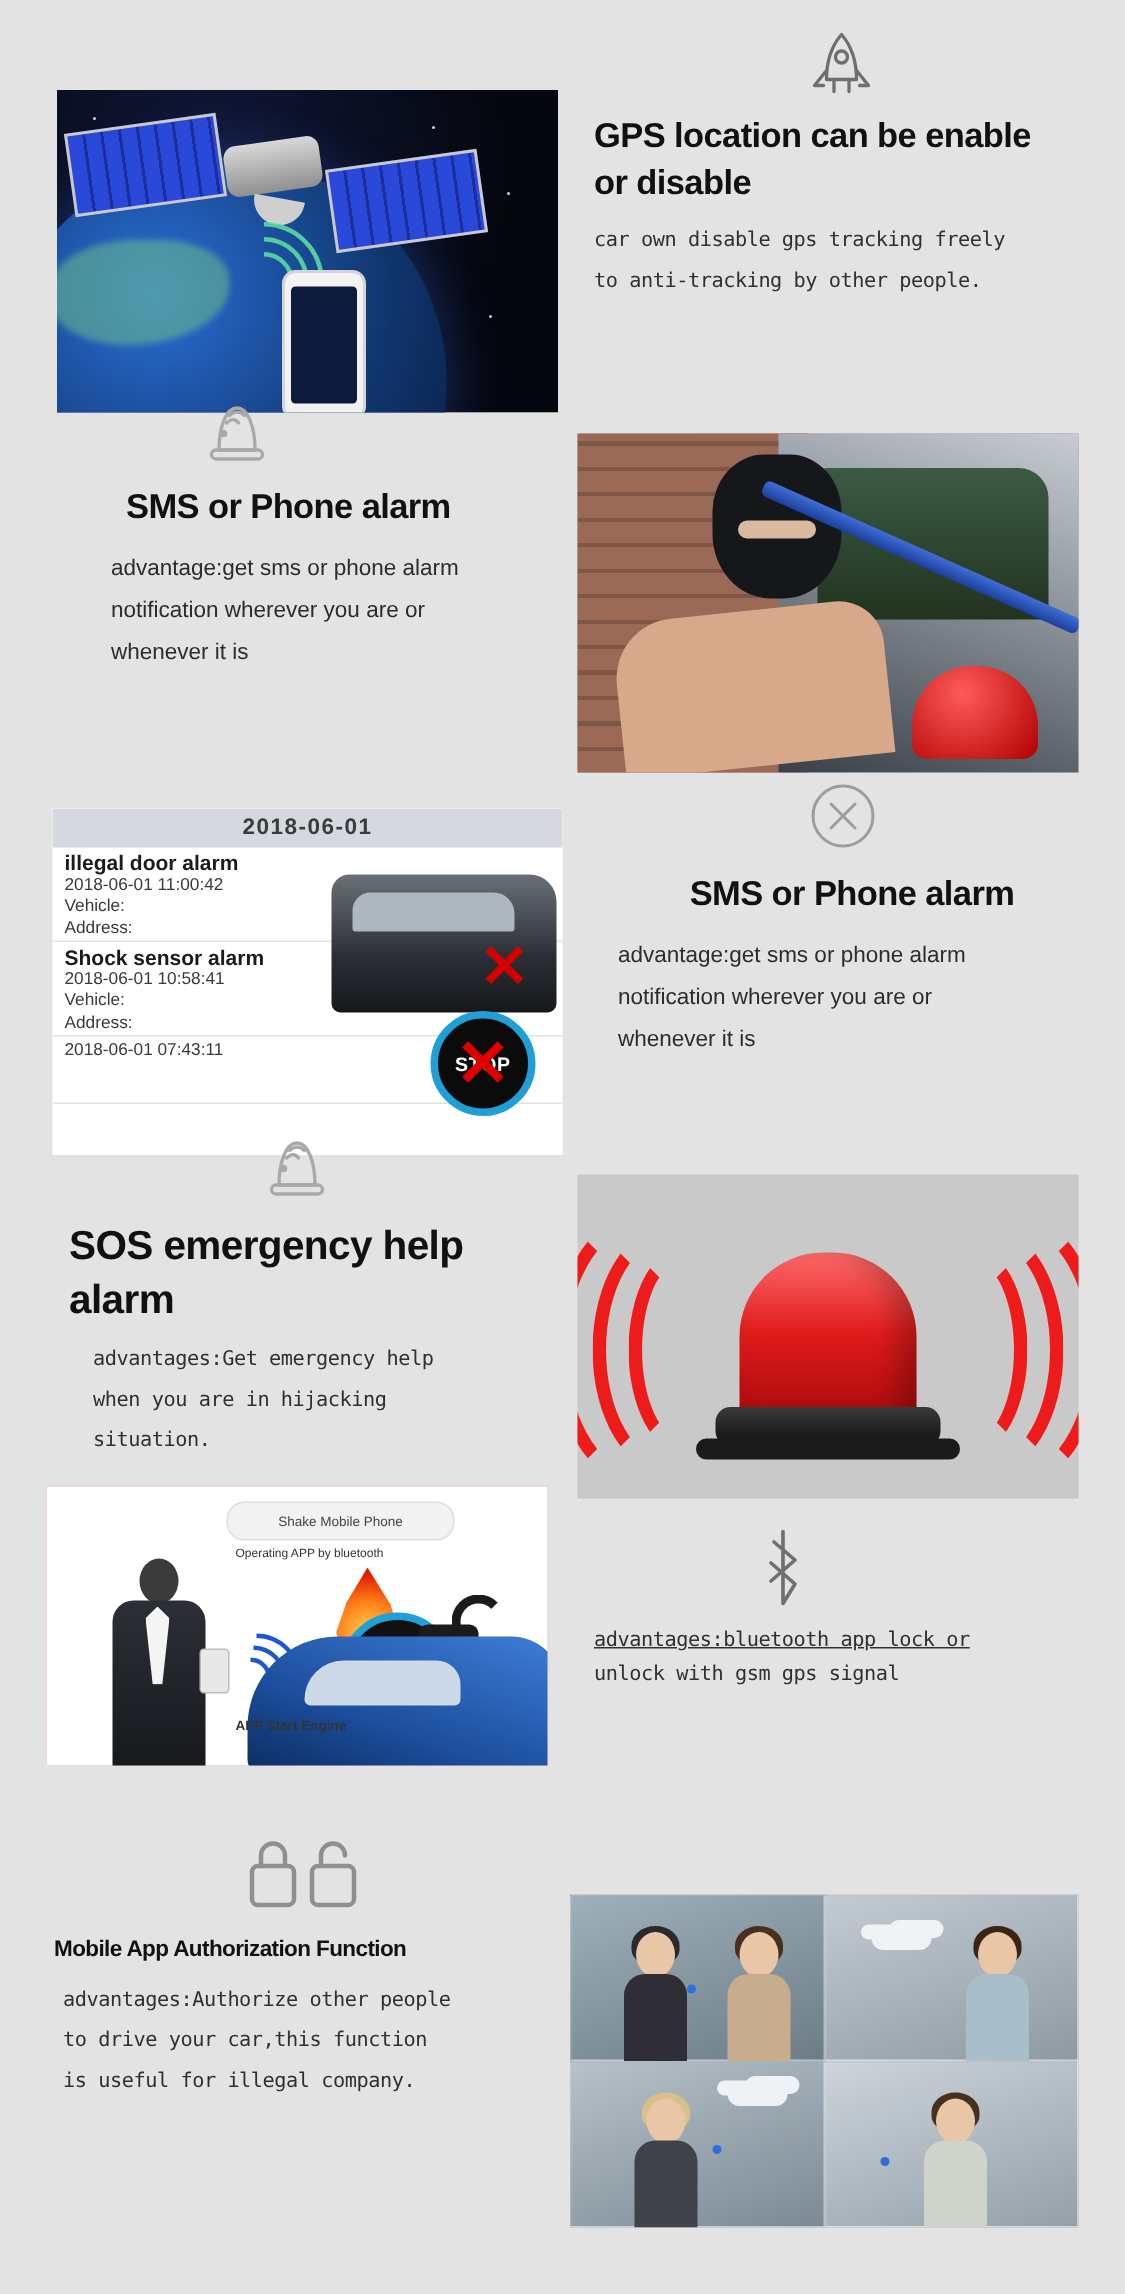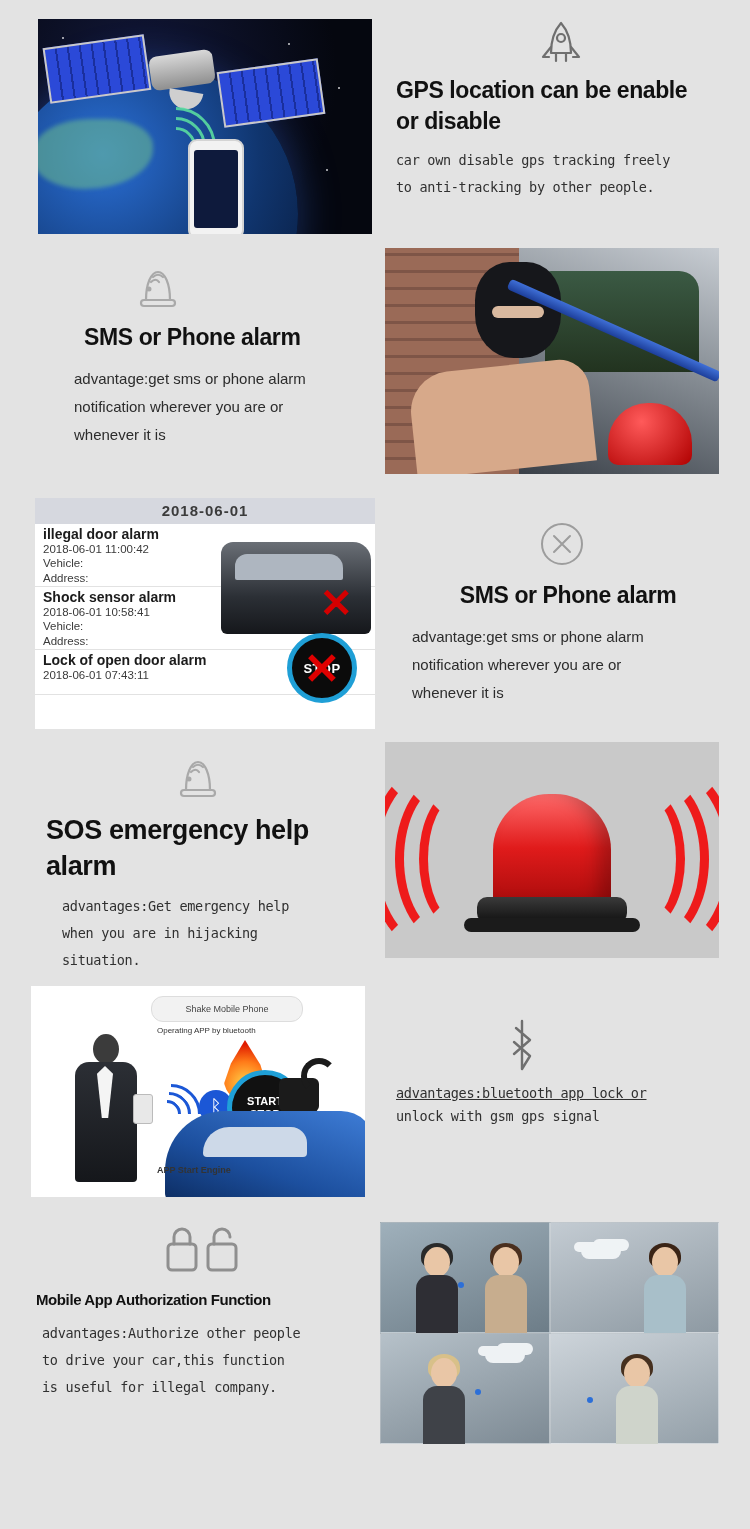--- a/index.html
+++ b/index.html
@@ -19,20 +19,21 @@
   .page {
     position: relative;
     width: 750px;
     height: 1529px;
     background: #e3e3e3;
   }
   .media {
     position: absolute;
     overflow: hidden;
     background: #cfcfcf;
+    margin-top: 41px;
   }
   .text-col {
     position: absolute;
   }
   .heading {
     font-weight: bold;
     font-size: 22px;
     line-height: 1.35;
     letter-spacing: -0.4px;
     margin: 0 0 6px 0;
@@ -516,21 +517,20 @@
       </div>
 
       <div class="entry" style="height:60px;">
         <div class="e-title">Shock sensor alarm</div>
         <div class="e-line">2018-06-01 10:58:41</div>
         <div class="e-line">Vehicle:</div>
         <div class="e-line">Address:</div>
       </div>
 
       <div class="entry" style="height:42px;">
-        <div class="e-title">Lock of open door alarm</div>
         <div class="e-line">2018-06-01 07:43:11</div>
       </div>
 
       <div class="car-photo"></div>
       <div class="red-x">✕</div>
       <div class="stop-sign">
         <span>STOP</span>
         <div class="x">✕</div>
       </div>
     </div>
@@ -572,21 +572,21 @@
       <div class="ray l" style="left:-16px; top:22px;  width:112px; height:172px;"></div>
       <div class="ray r" style="right:34px;  top:48px;  width:56px;  height:120px;"></div>
       <div class="ray r" style="right:10px;  top:34px;  width:84px;  height:148px;"></div>
       <div class="ray r" style="right:-16px; top:22px;  width:112px; height:172px;"></div>
       <div class="siren-dome"></div>
       <div class="siren-base"></div>
       <div class="siren-foot"></div>
     </div>
   </div>
 
-  <div class="media" style="left:31px; top:986px; width:334px; height:211px; background:#f9a8d4;">
+  <div class="media" style="left:31px; top:950px; width:334px; height:186px; background:#f9a8d4;">
     <div class="bt-scene">
       <div class="bt-banner">Shake Mobile Phone</div>
       <div class="bt-caption2">Operating APP by bluetooth</div>
       <div class="bt-man-head"></div>
       <div class="bt-man-body"></div>
       <div class="bt-man-shirt"></div>
       <div class="bt-phone"></div>
       <div class="bt-waves">
         <i style="left:0;  top:18px; width:22px; height:22px;"></i>
         <i style="left:-6px; top:10px; width:38px; height:38px;"></i>

